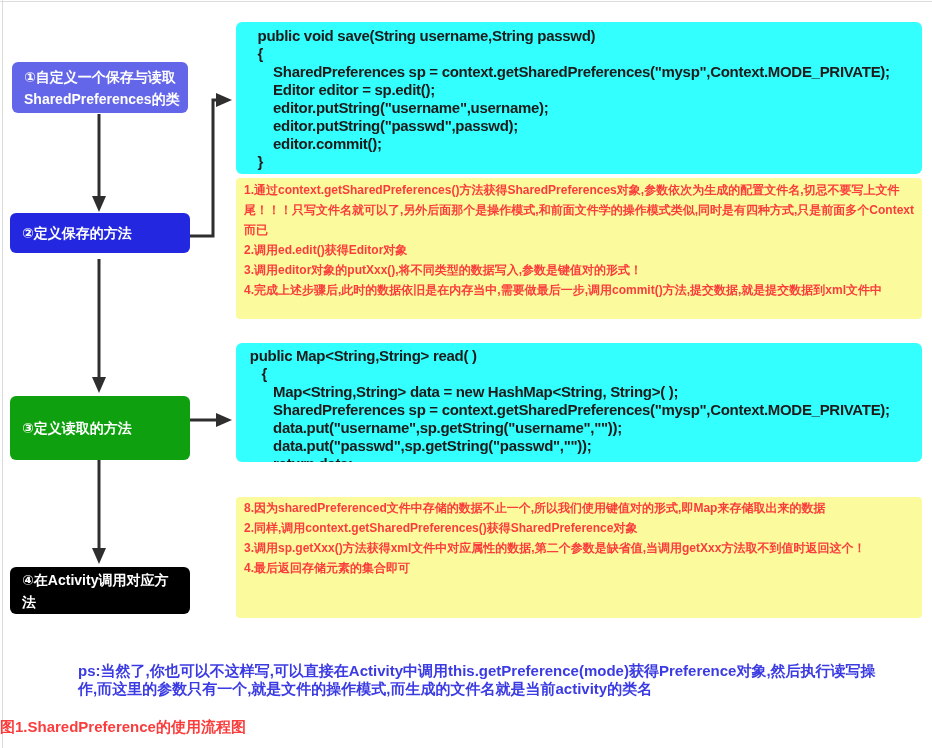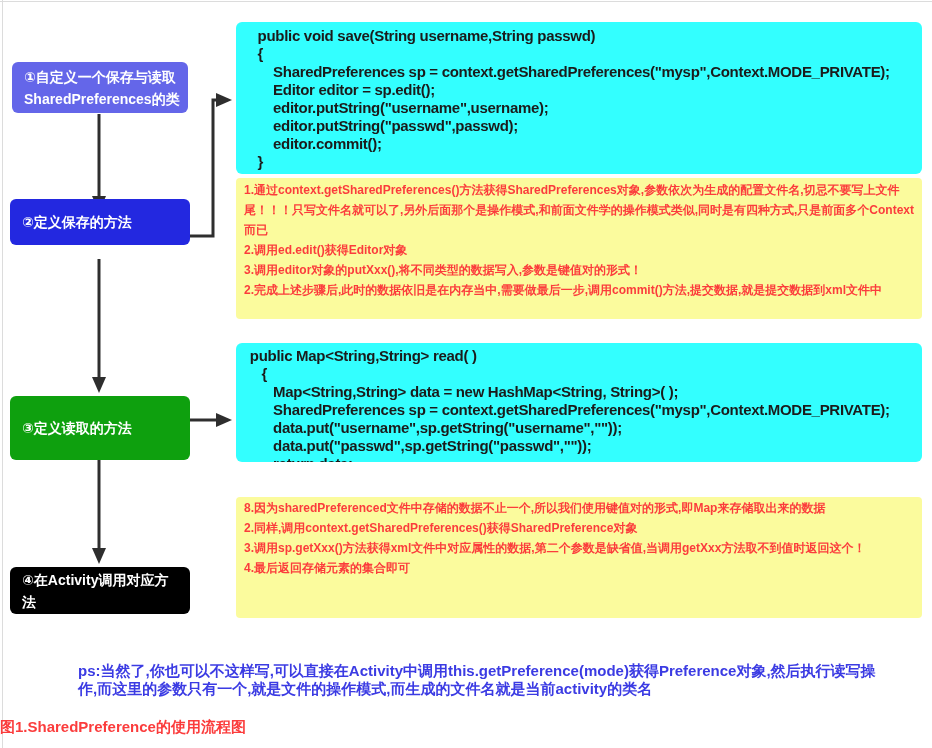--- a/index.html
+++ b/index.html
@@ -10,21 +10,21 @@
   .hair-v{position:absolute;left:2px;top:0;width:1px;height:748px;background:#dcdcdc;}
   .hair-h{position:absolute;left:0;top:1px;width:932px;height:1px;background:#dcdcdc;}
 
   
   .step{
     position:absolute;left:10px;width:180px;border-radius:6px;
     display:flex;align-items:center;box-sizing:border-box;padding:0 8px 0 12px;
     color:#ffffff;font-weight:bold;font-size:14px;line-height:22px;
   }
   .step-1{left:12px;top:62px;width:176px;height:51px;background:#6466e9;}
-  .step-2{top:199px;height:46px;background:#2328e0;}
+  .step-2{top:213px;height:40px;background:#2328e0;}
   .step-3{top:396px;height:64px;background:#0ea00e;}
   .step-4{top:567px;height:47px;background:#000000;}
 
   
   .rblock{position:absolute;left:236px;width:686px;box-sizing:border-box;}
   .code{
     background:#33ffff;border-radius:6px;padding:5px 10px 8px 10px;
     font-weight:bold;color:#1b1b1b;font-size:15px;line-height:18px;
     letter-spacing:-0.3px;overflow:hidden;
   }
@@ -96,21 +96,21 @@
     <div>       editor.putString("username",username);</div>
     <div>       editor.putString("passwd",passwd);</div>
     <div>       editor.commit();</div>
     <div>   }</div>
   </div>
 
   <div class="rblock note note-save">
     <div>1.通过context.getSharedPreferences()方法获得SharedPreferences对象,参数依次为生成的配置文件名,切忌不要写上文件尾！！！只写文件名就可以了,另外后面那个是操作模式,和前面文件学的操作模式类似,同时是有四种方式,只是前面多个Context而已</div>
     <div>2.调用ed.edit()获得Editor对象</div>
     <div>3.调用editor对象的putXxx(),将不同类型的数据写入,参数是键值对的形式！</div>
-    <div>2.完成上述步骤后,此时的数据依旧是在内存当中,需要做最后一步,调用commit()方法,提交数据,就是提交数据到xml文件中</div>
+    <div>4.完成上述步骤后,此时的数据依旧是在内存当中,需要做最后一步,调用commit()方法,提交数据,就是提交数据到xml文件中</div>
   </div>
 
   <div class="rblock code code-read">
     <div> public Map&lt;String,String&gt; read( )</div>
     <div>    {</div>
     <div>       Map&lt;String,String&gt; data = new HashMap&lt;String, String&gt;( );</div>
     <div>       SharedPreferences sp = context.getSharedPreferences("mysp",Context.MODE_PRIVATE);</div>
     <div>       data.put("username",sp.getString("username",""));</div>
     <div>       data.put("passwd",sp.getString("passwd",""));</div>
     <div>       return data;</div>

